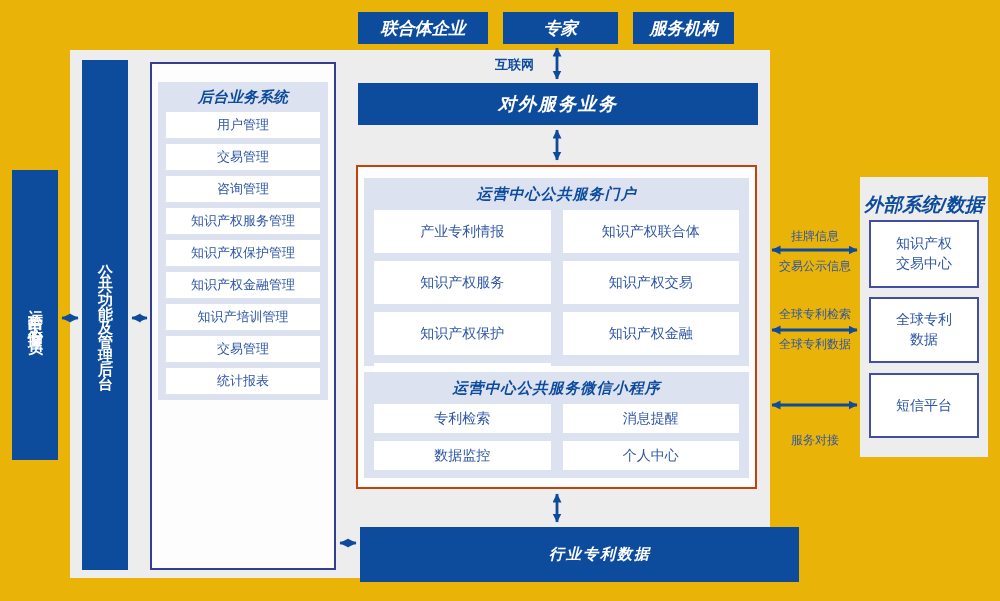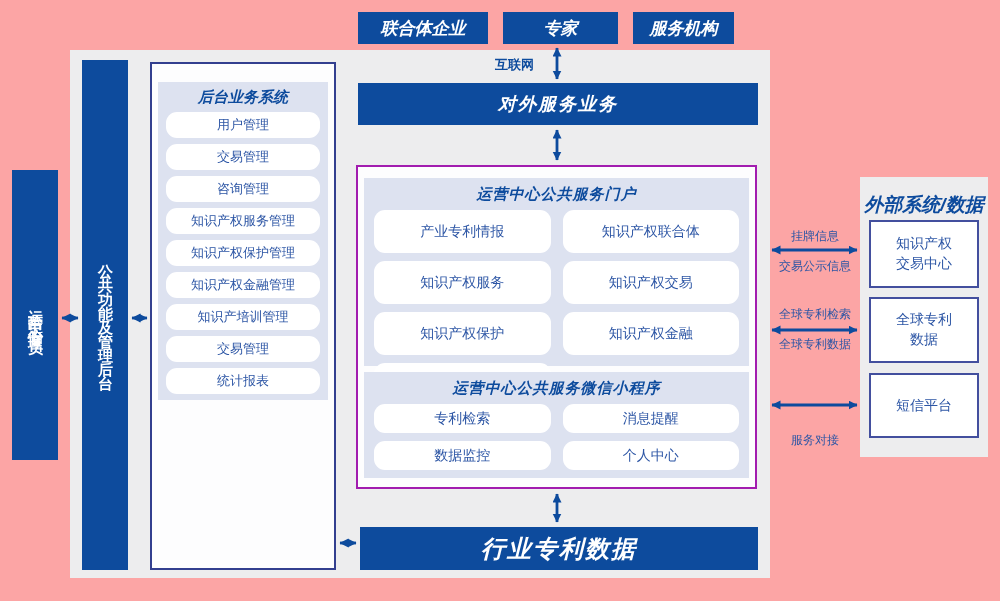--- a/index.html
+++ b/index.html
@@ -1,56 +1,56 @@
 <!DOCTYPE html>
 <html><head>
 <meta charset="utf-8">
 <style>
   html,body{margin:0;padding:0;background:#fff;}
   #canvas{
-    position:relative;width:1000px;height:601px;background:#fca5a5;overflow:hidden;
+    position:relative;width:1000px;height:601px;background:#eab308;overflow:hidden;
     font-family:Liberation Sans, sans-serif;
   }
   .abs{position:absolute;}
   
   .bg-main{left:70px;top:50px;width:700px;height:528px;background:#ededee;}
   .bg-right{left:860px;top:177px;width:128px;height:280px;background:#ededee;}
   
   .dark{background:#0d4b9d;color:#fff;display:flex;align-items:center;justify-content:center;
         font-weight:bold;font-style:italic;}
   .actor1{left:358px;top:12px;width:130px;height:32px;font-size:17px;}
   .actor2{left:503px;top:12px;width:115px;height:32px;font-size:17px;}
   .actor3{left:633px;top:12px;width:101px;height:32px;font-size:17px;}
   .bar-external{left:358px;top:83px;width:400px;height:42px;font-size:18px;letter-spacing:2px;}
-  .bar-industry{left:360px;top:527px;width:398px;height:43px;font-size:24px;letter-spacing:2px;}
+  .bar-industry{left:360px;top:527px;width:398px;height:55px;font-size:15px;letter-spacing:2px;padding-left:41px;}
   .net-label{left:478px;top:56px;width:56px;text-align:right;font-size:13px;font-weight:bold;color:#0d4b9d;}
   
   .vbar{background:#0d4b9d;color:#fff;display:flex;align-items:center;justify-content:center;
         font-weight:bold;font-size:15px;}
   .vtext{writing-mode:vertical-rl;text-orientation:upright;}
   .v-admin{left:12px;top:170px;width:46px;height:290px;}
   .v-admin .vtext{letter-spacing:5px;}
   .v-backend{left:82px;top:60px;width:46px;height:510px;}
   .v-backend .vtext{letter-spacing:14px;}
   
   .outer-left{left:150px;top:62px;width:186px;height:508px;background:#fdfdfe;border:2px solid #333f8f;box-sizing:border-box;}
-  .outer-portal{left:356px;top:165px;width:401px;height:324px;background:#fdfdfe;border:2px solid #a21caf;box-sizing:border-box;}
+  .outer-portal{left:356px;top:165px;width:401px;height:324px;background:#fdfdfe;border:2px solid #c2410c;box-sizing:border-box;}
   
   .lav{position:absolute;background:#dde2f0;}
   .panelA{left:6px;top:6px;width:170px;height:318px;margin-top:12px;}
   .panelB{left:6px;top:334px;width:170px;height:164px;}
   .panel-portal{left:6px;top:11px;width:385px;height:188px;}
   .panel-mini{left:6px;top:205px;width:385px;height:106px;}
   .sec-title{display:flex;align-items:center;justify-content:center;font-weight:bold;font-style:italic;
              color:#0d4b9d;}
   .panelA .sec-title,.panelB .sec-title{height:30px;font-size:15px;}
   .panel-portal .sec-title,.panel-mini .sec-title{height:32px;font-size:15px;letter-spacing:1px;}
   .stack{display:flex;flex-direction:column;gap:6px;padding:0 8px;}
   .item{background:#fff;color:#2d56a5;display:flex;align-items:center;justify-content:center;
-        font-size:13px;border-radius:11px;}
+        font-size:13px;}
   .stack .item{height:26px;flex:none;}
   .panelB .stack .item{height:27px;}
   .grid2{display:grid;grid-template-columns:1fr 1fr;column-gap:12px;row-gap:8px;padding:0 10px;}
   .grid2 .item{height:43px;font-size:14px;}
   .panel-mini .grid2 .item{height:29px;}
   
   .ext-title{left:860px;top:192px;width:128px;text-align:center;font-weight:bold;font-style:italic;
              font-size:19px;color:#0d4b9d;}
   .ext-box{background:#fff;border:2px solid #434f9e;box-sizing:border-box;color:#2d56a5;
            display:flex;align-items:center;justify-content:center;text-align:center;

